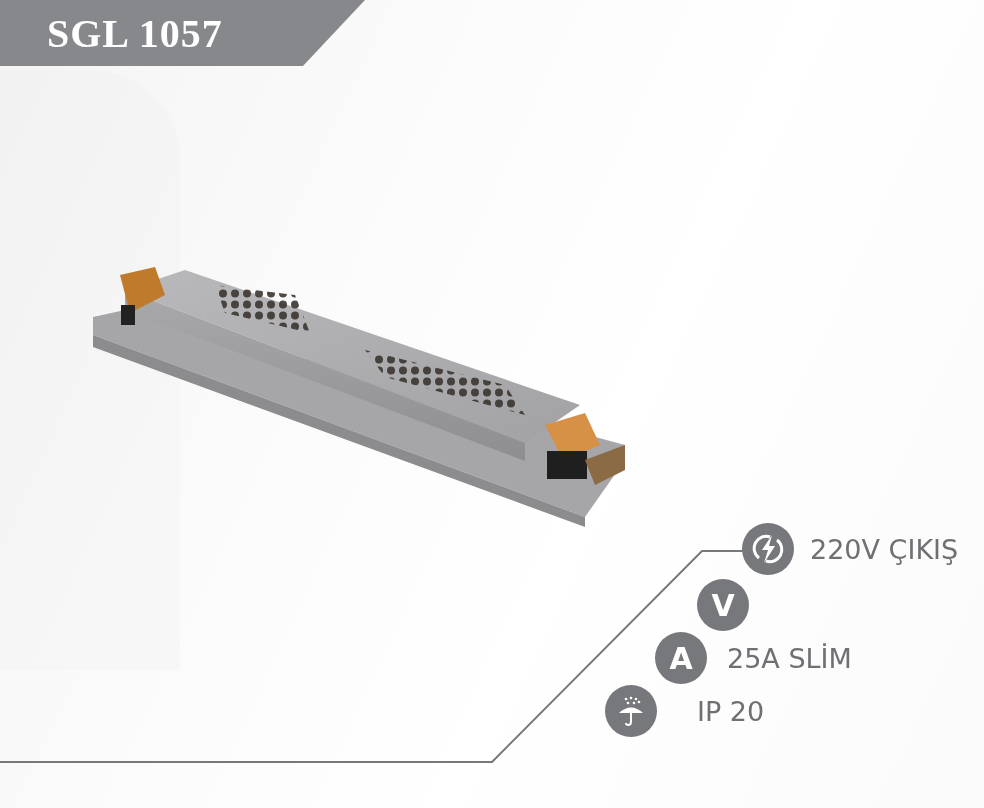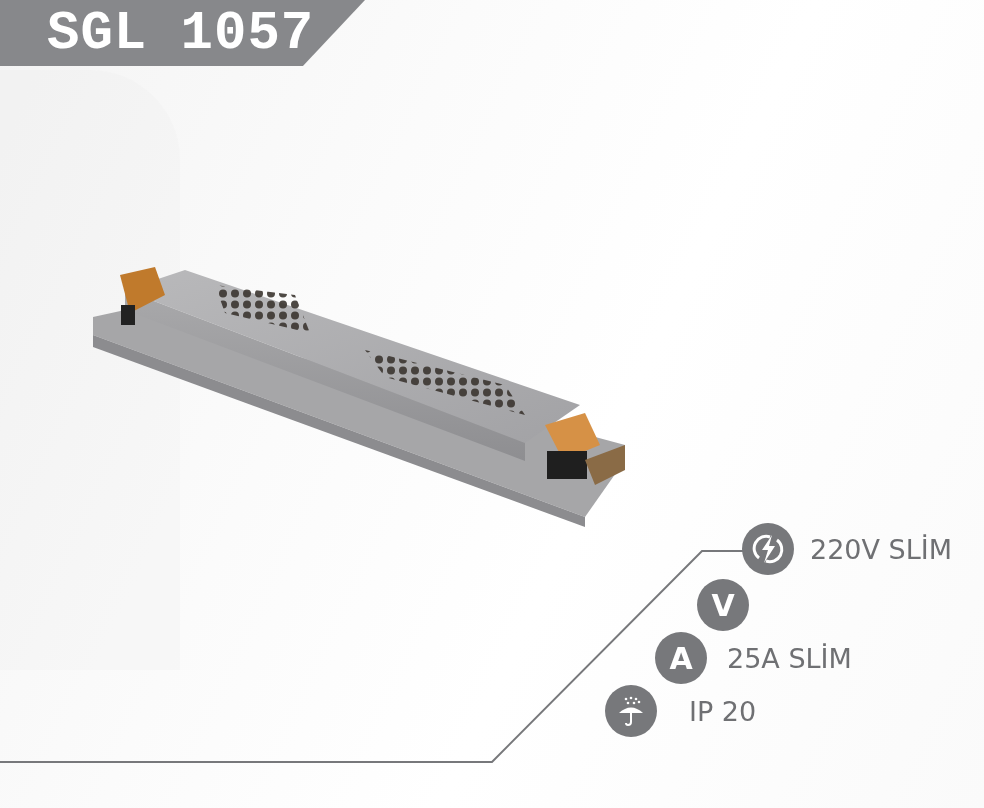--- a/index.html
+++ b/index.html
@@ -2,22 +2,22 @@
 <html><head>
 <meta charset="utf-8">
 <style>
   html, body { margin:0; padding:0; }
   body { width:984px; height:808px; position:relative; overflow:hidden;
          background: linear-gradient(115deg, #f4f4f4 0%, #fbfbfb 35%, #ffffff 60%, #fafafa 100%);
          font-family: "DejaVu Sans", sans-serif; }
   .bg-shape { position:absolute; background: rgba(235,235,235,0.5); }
   .title-banner { position:absolute; left:0; top:0; width:365px; height:66px; background:#87888b;
          clip-path: polygon(0 0, 100% 0, 83% 100%, 0 100%); }
-  .title-text { position:absolute; left:47px; top:4px; font-size:54px; font-weight:bold; color:#ffffff;
-         letter-spacing:1px; font-family:Liberation Mono, monospace; line-height:60px; }
+  .title-text { position:absolute; left:47px; top:4px; font-size:40px; font-weight:bold; color:#ffffff;
+         letter-spacing:1px; font-family:Liberation Serif, serif; line-height:60px; }
   .product { position:absolute; left:85px; top:255px; width:560px; height:280px; }
   .spec { position:absolute; display:flex; align-items:center; }
   .spec .icon { width:52px; height:52px; border-radius:50%; background:#77787b; display:flex;
          align-items:center; justify-content:center; color:#fff; font-weight:bold; font-size:30px;
          font-family:"DejaVu Sans", sans-serif; }
   .spec .label { margin-left:20px; font-size:27px; color:#6f7073; font-family:"DejaVu Sans", sans-serif; letter-spacing:0px; }
   svg.lines { position:absolute; left:0; top:0; }
 </style>
 </head>
 <body>
@@ -64,21 +64,21 @@
 </svg>
 
 <div class="spec" style="left:742px;top:523px;">
   <div class="icon">
     <svg width="36" height="36" viewBox="0 0 36 36">
       <path d="M9 27 A12 12 0 0 1 20 6" fill="none" stroke="#fff" stroke-width="3"></path>
       <path d="M27 9 A12 12 0 0 1 16 30" fill="none" stroke="#fff" stroke-width="3"></path>
       <polygon points="22,4 12,19 18,19 14,32 25,15 19,15" fill="#fff"></polygon>
     </svg>
   </div>
-  <span class="label" style="margin-left:16px;">220V SLİM</span>
+  <span class="label" style="margin-left:16px;">220V ÇIKIŞ</span>
 </div>
 
 <div class="spec" style="left:697px;top:579px;">
   <div class="icon">V</div>
 </div>
 
 <div class="spec" style="left:655px;top:632px;">
   <div class="icon">A</div>
   <span class="label" style="">25A SLİM</span>
 </div>
@@ -89,14 +89,14 @@
       <circle cx="12" cy="5" r="1.3" fill="#fff"></circle>
         <circle cx="17" cy="4" r="1.3" fill="#fff"></circle>
         <circle cx="22" cy="5" r="1.3" fill="#fff"></circle>
       <circle cx="14" cy="9" r="1.3" fill="#fff"></circle>
         <circle cx="20" cy="9" r="1.3" fill="#fff"></circle>
         <circle cx="25" cy="8" r="1.3" fill="#fff"></circle>
       <path d="M5 19 Q17 8 29 19 Z" fill="#fff"></path>
       <path d="M17 19 L17 28 Q17 31 14 31 Q12 31 12 29" fill="none" stroke="#fff" stroke-width="2"></path>
     </svg>
   </div>
-  <span class="label" style="margin-left:32px;">IP 20</span>
+  <span class="label" style="margin-left:40px;">IP 20</span>
 </div>
 
 </body></html>

